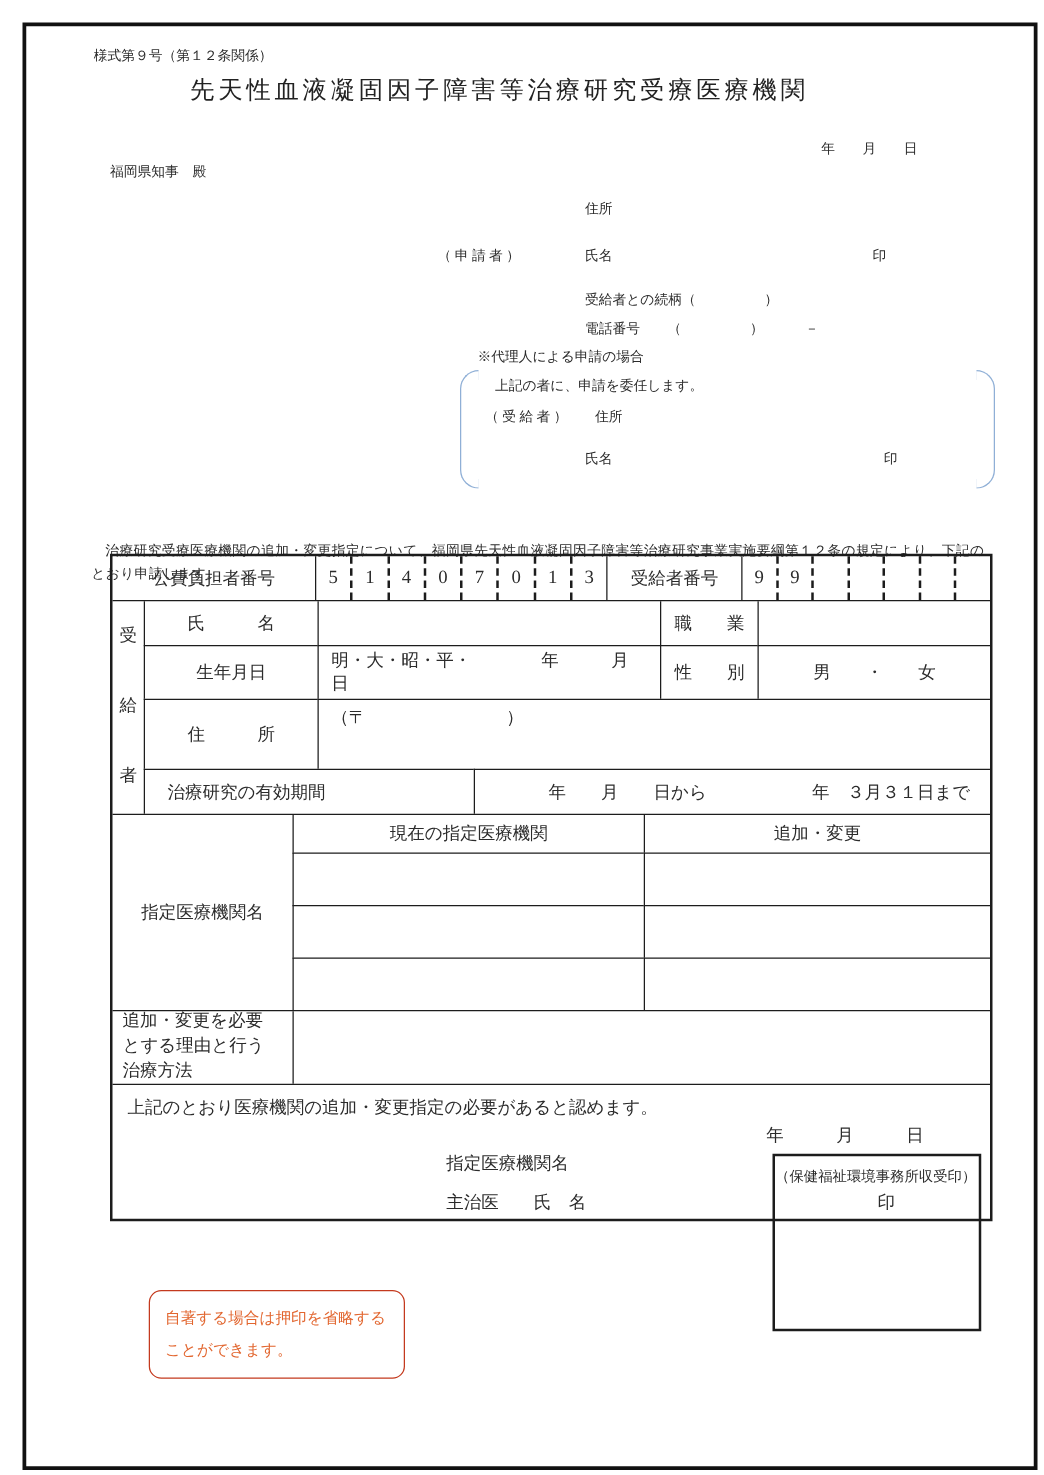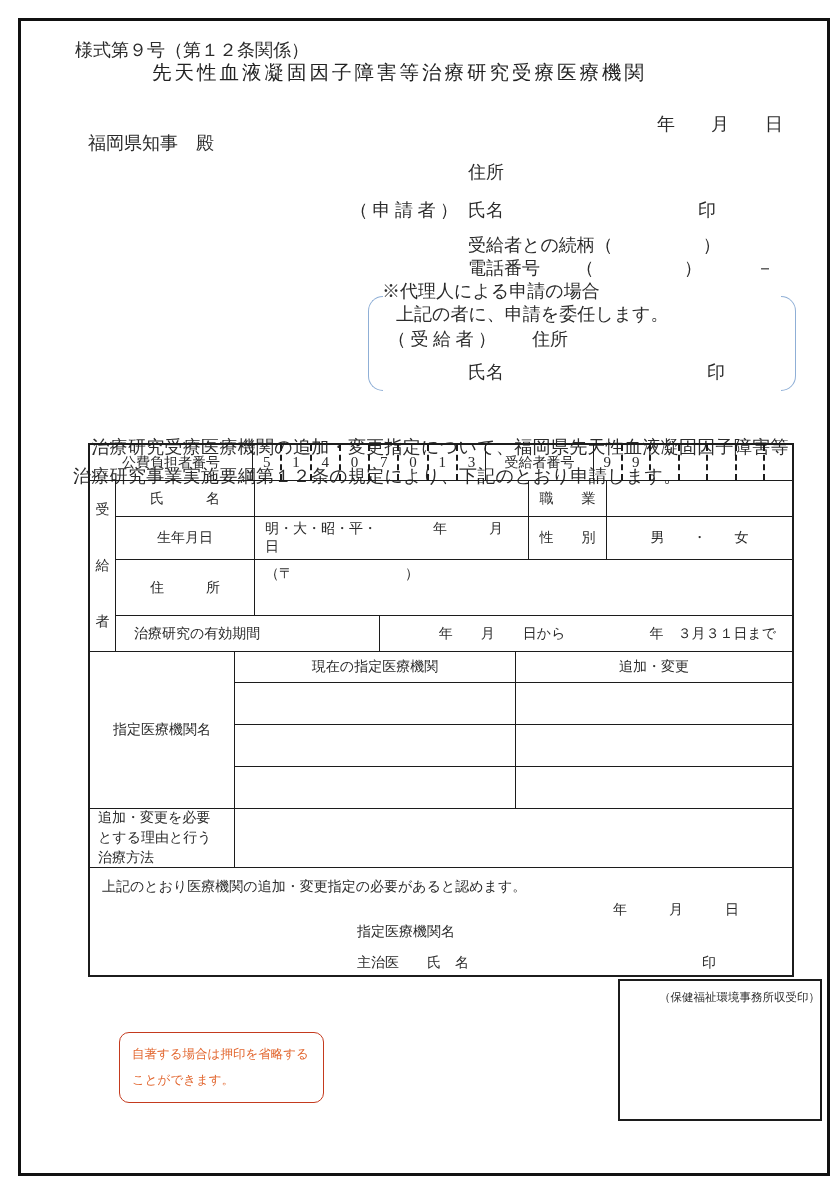--- a/index.html
+++ b/index.html
@@ -1,21 +1,21 @@
 <!DOCTYPE html>
 <html><head>
 <meta charset="utf-8">
 <style>
   html,body{margin:0;padding:0;background:#ffffff;}
   .canvas{position:relative;width:835px;height:1180px;background:#fff;overflow:hidden;
           font-family:"Liberation Serif","DejaVu Serif",serif;color:#2b2b2b;}
   .frame{position:absolute;left:18px;top:18px;width:812px;height:1158px;
          border:3px solid #111;box-sizing:border-box;}
   .abs{position:absolute;white-space:pre-line;line-height:1.35;}
-  .fs14{font-size:18px;}
+  .fs14{font-size:11px;}
   .title{font-size:19.5px;letter-spacing:3px;color:#222;}
   
   .bracket{position:absolute;width:15px;height:95px;box-sizing:border-box;}
   .bracket.left{border:1.6px solid #8fafd6;border-right:none;border-radius:16px 0 0 16px;}
   .bracket.right{border:1.6px solid #8fafd6;border-left:none;border-radius:0 16px 16px 0;}
   
   .form-table{position:absolute;left:88px;top:443px;width:706px;box-sizing:border-box;
               border:2.2px solid #1c1c1c;font-size:14px;}
   .sec{box-sizing:border-box;}
   .sec.bt{border-top:1.6px solid #1c1c1c;}
@@ -30,23 +30,23 @@
   .grid-b{display:grid;grid-template-columns:25px 139px 125px 149px 78px 1fr;
           grid-template-rows:35px 43px 56px 36px;}
   .grid-c{display:grid;grid-template-columns:144px 281px 1fr;
           grid-template-rows:30px 42px 42px 42px;}
   .vlabel{display:flex;align-items:center;justify-content:center;white-space:pre-line;
           line-height:56px;text-align:center;}
   .left-pad{justify-content:flex-start;padding-left:18px;}
   .topleft{align-items:flex-start;justify-content:flex-start;padding:5px 10px;}
   .row-j{display:flex;height:59px;}
   .sec-k{position:relative;height:108px;}
-  .receipt-box{position:absolute;left:618px;top:979px;width:204px;height:142px;
+  .receipt-box{position:absolute;left:618px;top:923px;width:167px;height:142px;
                border:2.2px solid #1c1c1c;box-sizing:border-box;
-               text-align:right;padding-top:9px;font-size:11.5px;}
+               text-align:left;padding-top:9px;font-size:11.5px;}
   .note-box{position:absolute;left:119px;top:1032px;width:205px;box-sizing:border-box;
             border:1.6px solid #c43a1e;border-radius:10px;padding:9px 12px;
             font-size:12.5px;line-height:2.05;color:#e2662f;white-space:pre-line;}
 </style>
 </head>
 <body>
 
 <div class="canvas">
   <div class="frame"></div>
 

